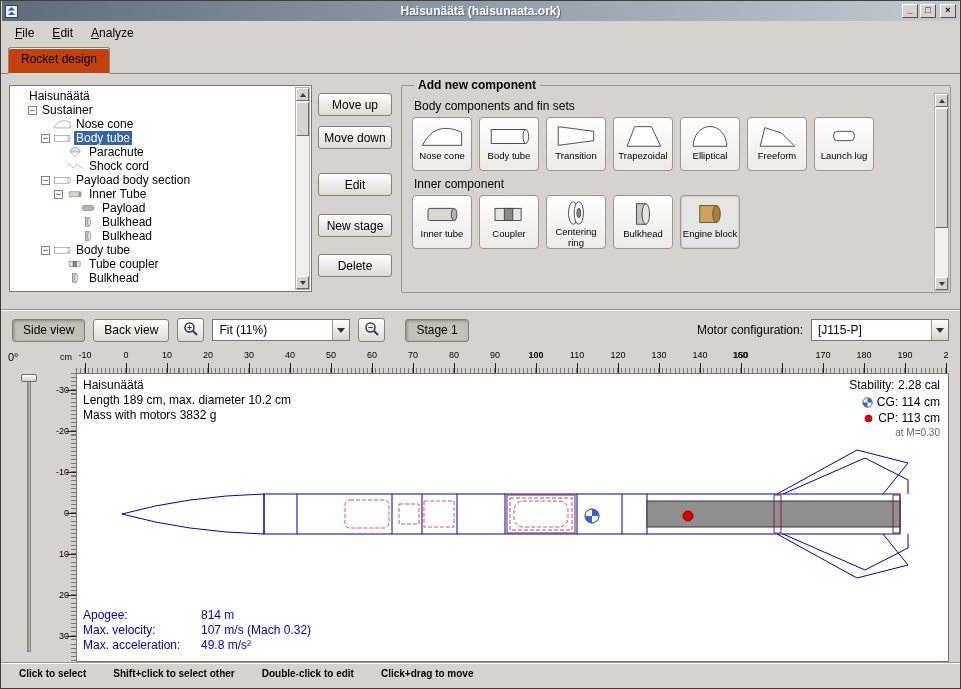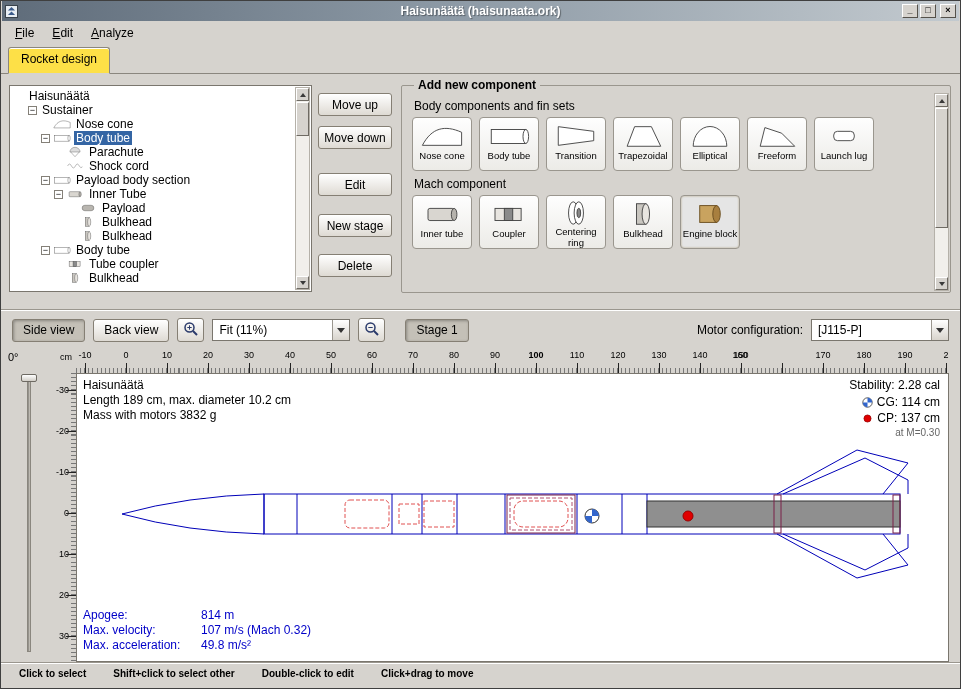--- a/index.html
+++ b/index.html
@@ -18,21 +18,21 @@
     font-size:9px;line-height:11px;text-align:center;font-weight:bold;cursor:default;}
   .wbtn.close{margin-left:2px;}
 
   
   .menubar{position:absolute;left:1px;top:21px;right:1px;height:22px;display:flex;align-items:center;padding-left:4px;background:#d6d3ce;}
   .menu-item{padding:3px 9px;}
 
   
   .tabbar{position:absolute;left:0;top:43px;width:100%;height:30px;display:flex;align-items:flex-end;padding-left:7px;border-bottom:1px solid #8a867e;}
   .tab{border:1px solid #8a867e;border-bottom:none;border-radius:3px 3px 0 0;padding:4px 12px;margin-right:3px;background:#c9c5bd;height:23px;}
-  .tab.active{background:#fde047;height:27px;margin-bottom:-1px;border-bottom:1px solid #d6d3ce;box-shadow:inset 0 1px 0 #fff;}
+  .tab.active{background:#c2410c;height:27px;margin-bottom:-1px;border-bottom:1px solid #d6d3ce;box-shadow:inset 0 1px 0 #fff;}
 
   
   .upper{position:absolute;left:0;top:73px;width:961px;height:236px;}
 
   .tree-panel{position:absolute;left:8px;top:11px;width:303px;height:207px;background:#fff;border:1px solid #7a766e;}
   .tree{position:absolute;left:1px;top:1px;right:16px;bottom:1px;overflow:hidden;padding-top:2px;}
   .tree-row{display:flex;align-items:center;height:14px;white-space:nowrap;}
   .expbox{width:9px;height:9px;border:1px solid #848078;background:#fff;font-size:9px;line-height:7px;text-align:center;margin-right:3px;flex:none;}
   .expspace{width:12px;flex:none;}
   .tree-icon{width:18px;height:12px;margin-right:3px;flex:none;}
@@ -330,21 +330,21 @@
           </button>
           <button class="comp-btn">
             <span class="comp-icon">
               <svg viewBox="0 0 46 30">
                 <rect x="12" y="10" width="22" height="10" rx="4" fill="#fff" stroke="#444"></rect>
               </svg>
             </span>
             <span class="comp-label">Launch lug</span>
           </button>
         </div>
-        <div class="sec-label">Mach component</div>
+        <div class="sec-label">Inner component</div>
         <div class="comp-row">
           <button class="comp-btn">
             <span class="comp-icon">
               <svg viewBox="0 0 46 30">
                 <rect x="8" y="9" width="28" height="13" rx="2" fill="#d9d6d0" stroke="#444"></rect>
                 <ellipse cx="36" cy="15.5" rx="3" ry="6.5" fill="#b5b2ac" stroke="#444"></ellipse>
               </svg>
             </span>
             <span class="comp-label">Inner tube</span>
           </button>
@@ -561,21 +561,21 @@
           <circle cx="7" cy="7" r="6" fill="#fff" stroke="#333"></circle>
           <path d="M7 7 L7 1 A6 6 0 0 1 13 7 Z" fill="#3366cc"></path>
           <path d="M7 7 L7 13 A6 6 0 0 1 1 7 Z" fill="#3366cc"></path>
         </svg>
       <span>CG: 114 cm</span>
     </div>
     <div class="legend-row" style="top:37px">
       <svg viewBox="0 0 14 14">
           <circle cx="7" cy="7" r="4.5" fill="#e00000" stroke="#990000"></circle>
         </svg>
-      <span>CP: 137 cm</span>
+      <span>CP: 113 cm</span>
     </div>
     <div class="fig-mach">at M=0.30</div>
 
     <div class="perf">
         <div><span class="perf-label">Apogee:</span><span>814 m</span></div>
         <div><span class="perf-label">Max. velocity:</span><span>107 m/s  (Mach 0.32)</span></div>
         <div><span class="perf-label">Max. acceleration:</span><span>49.8 m/s²</span></div>
       </div>
   </div>
 </div>

